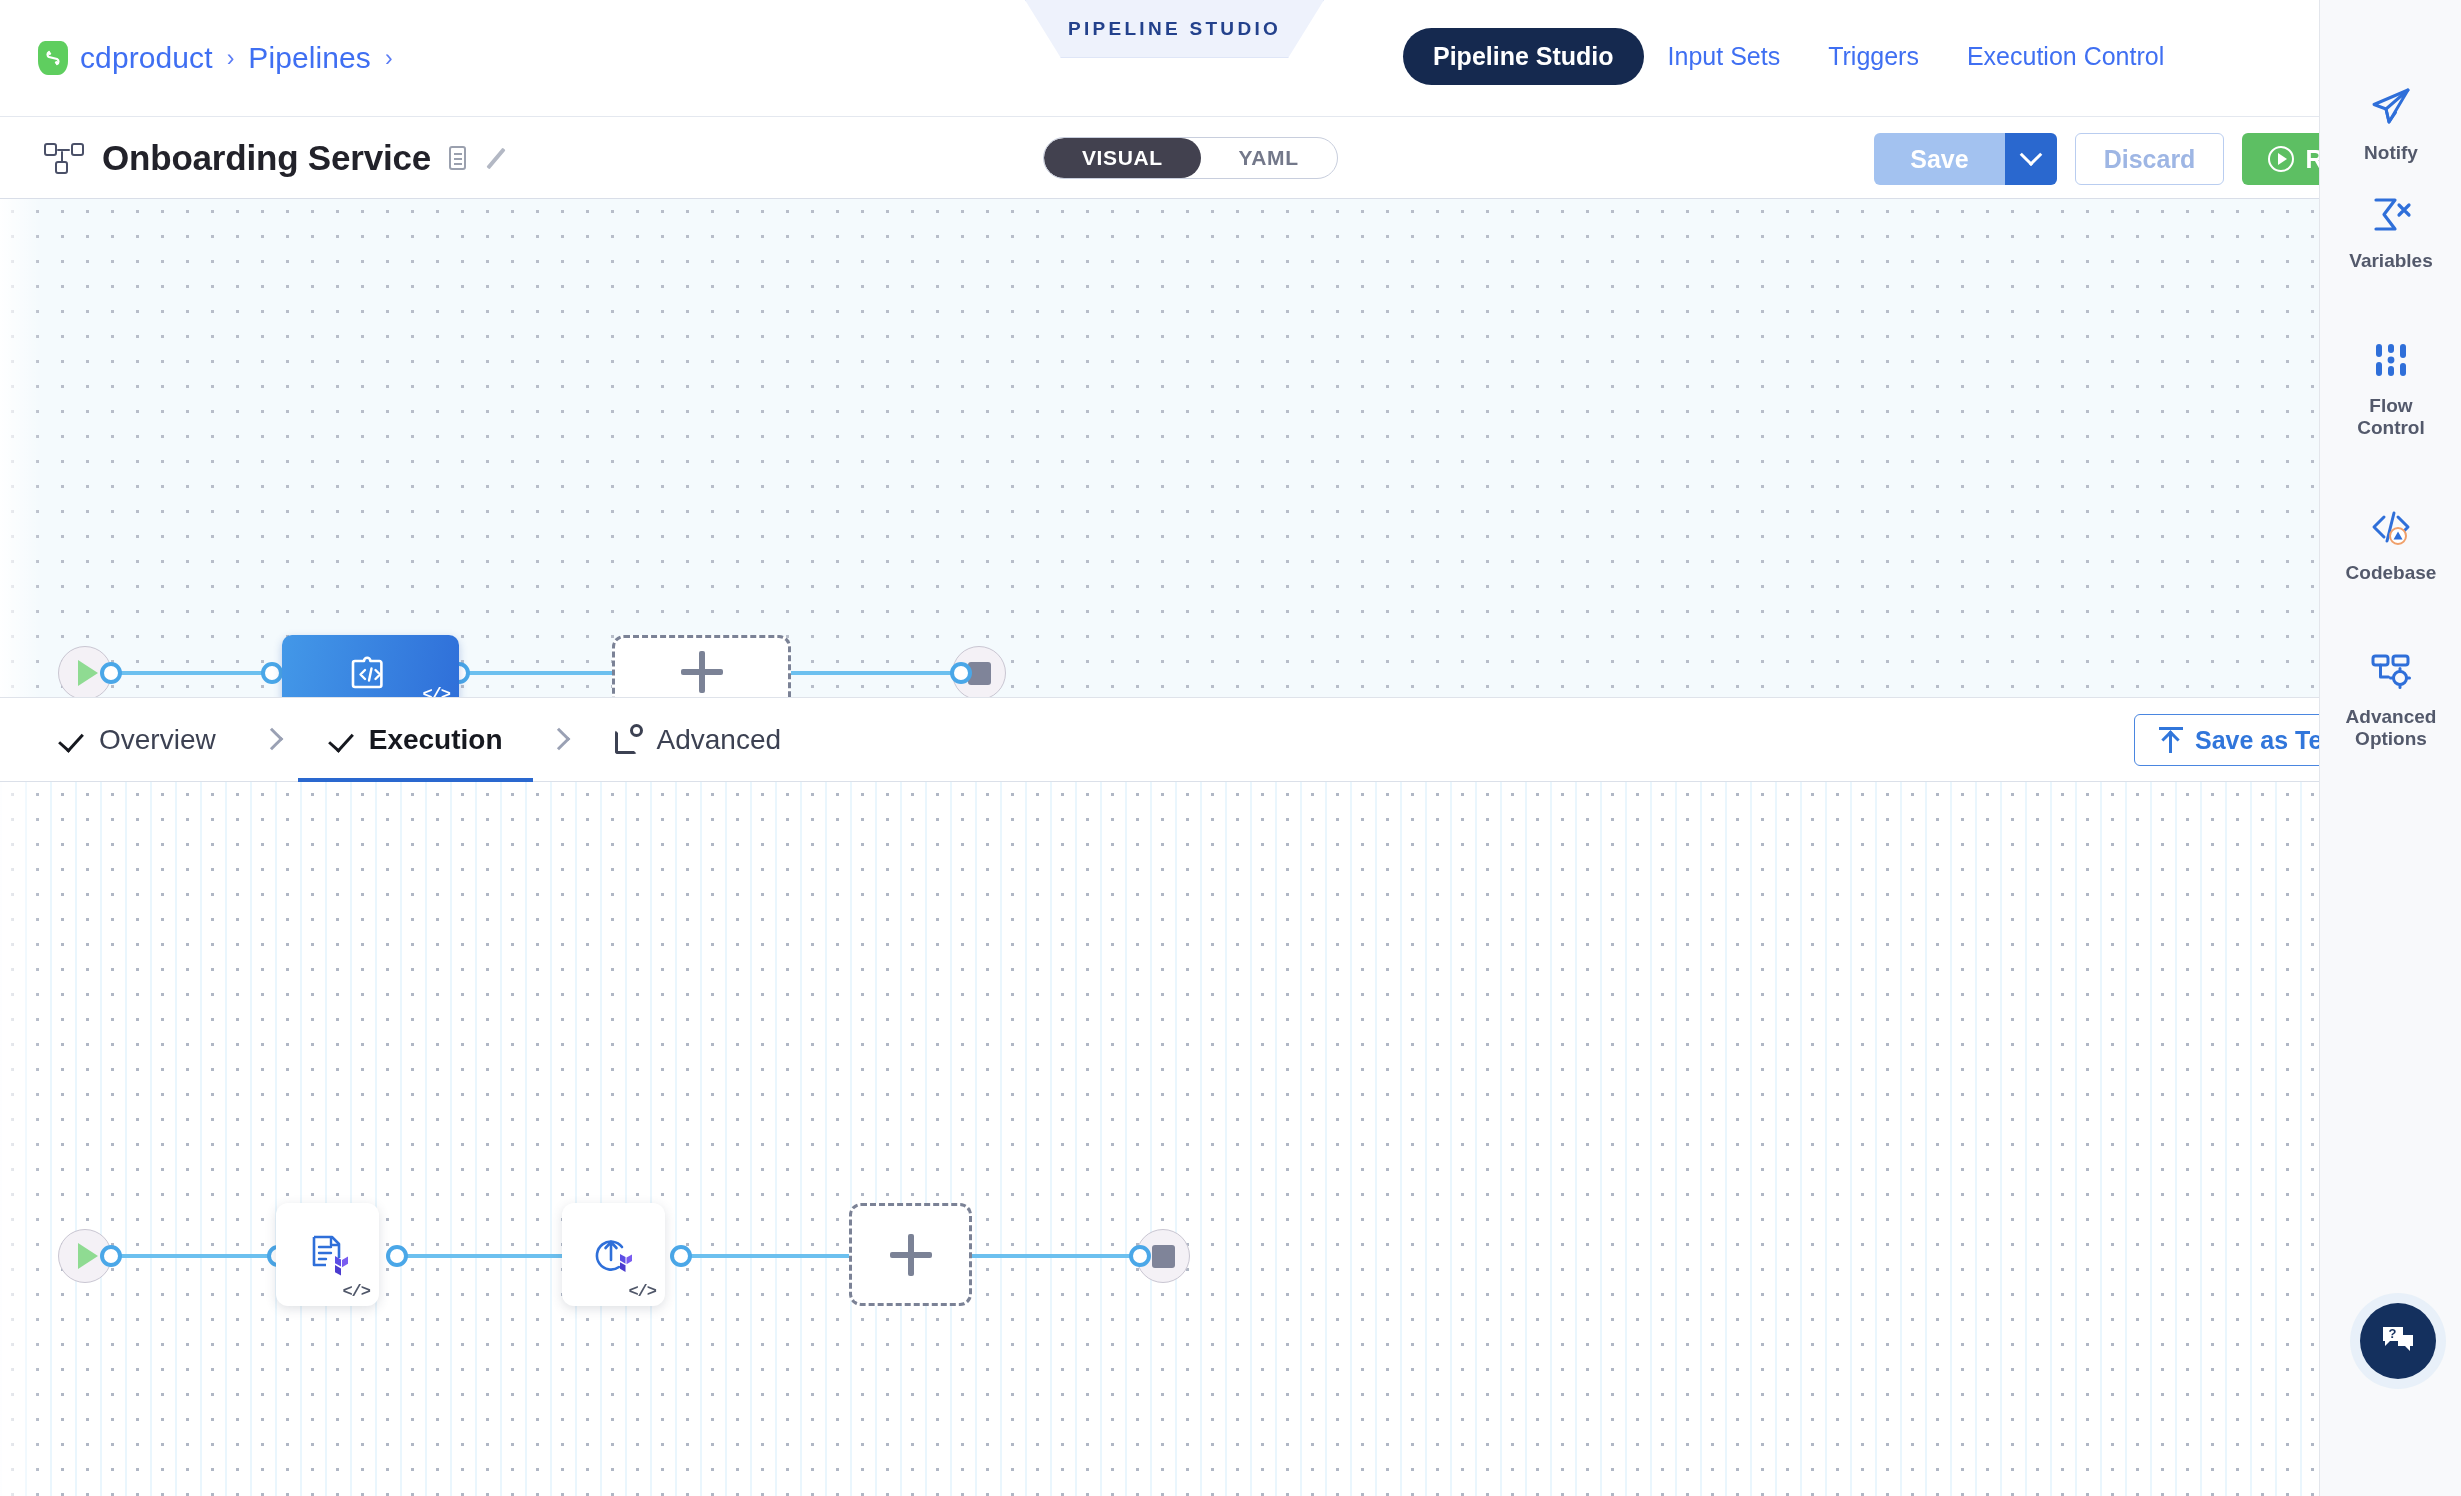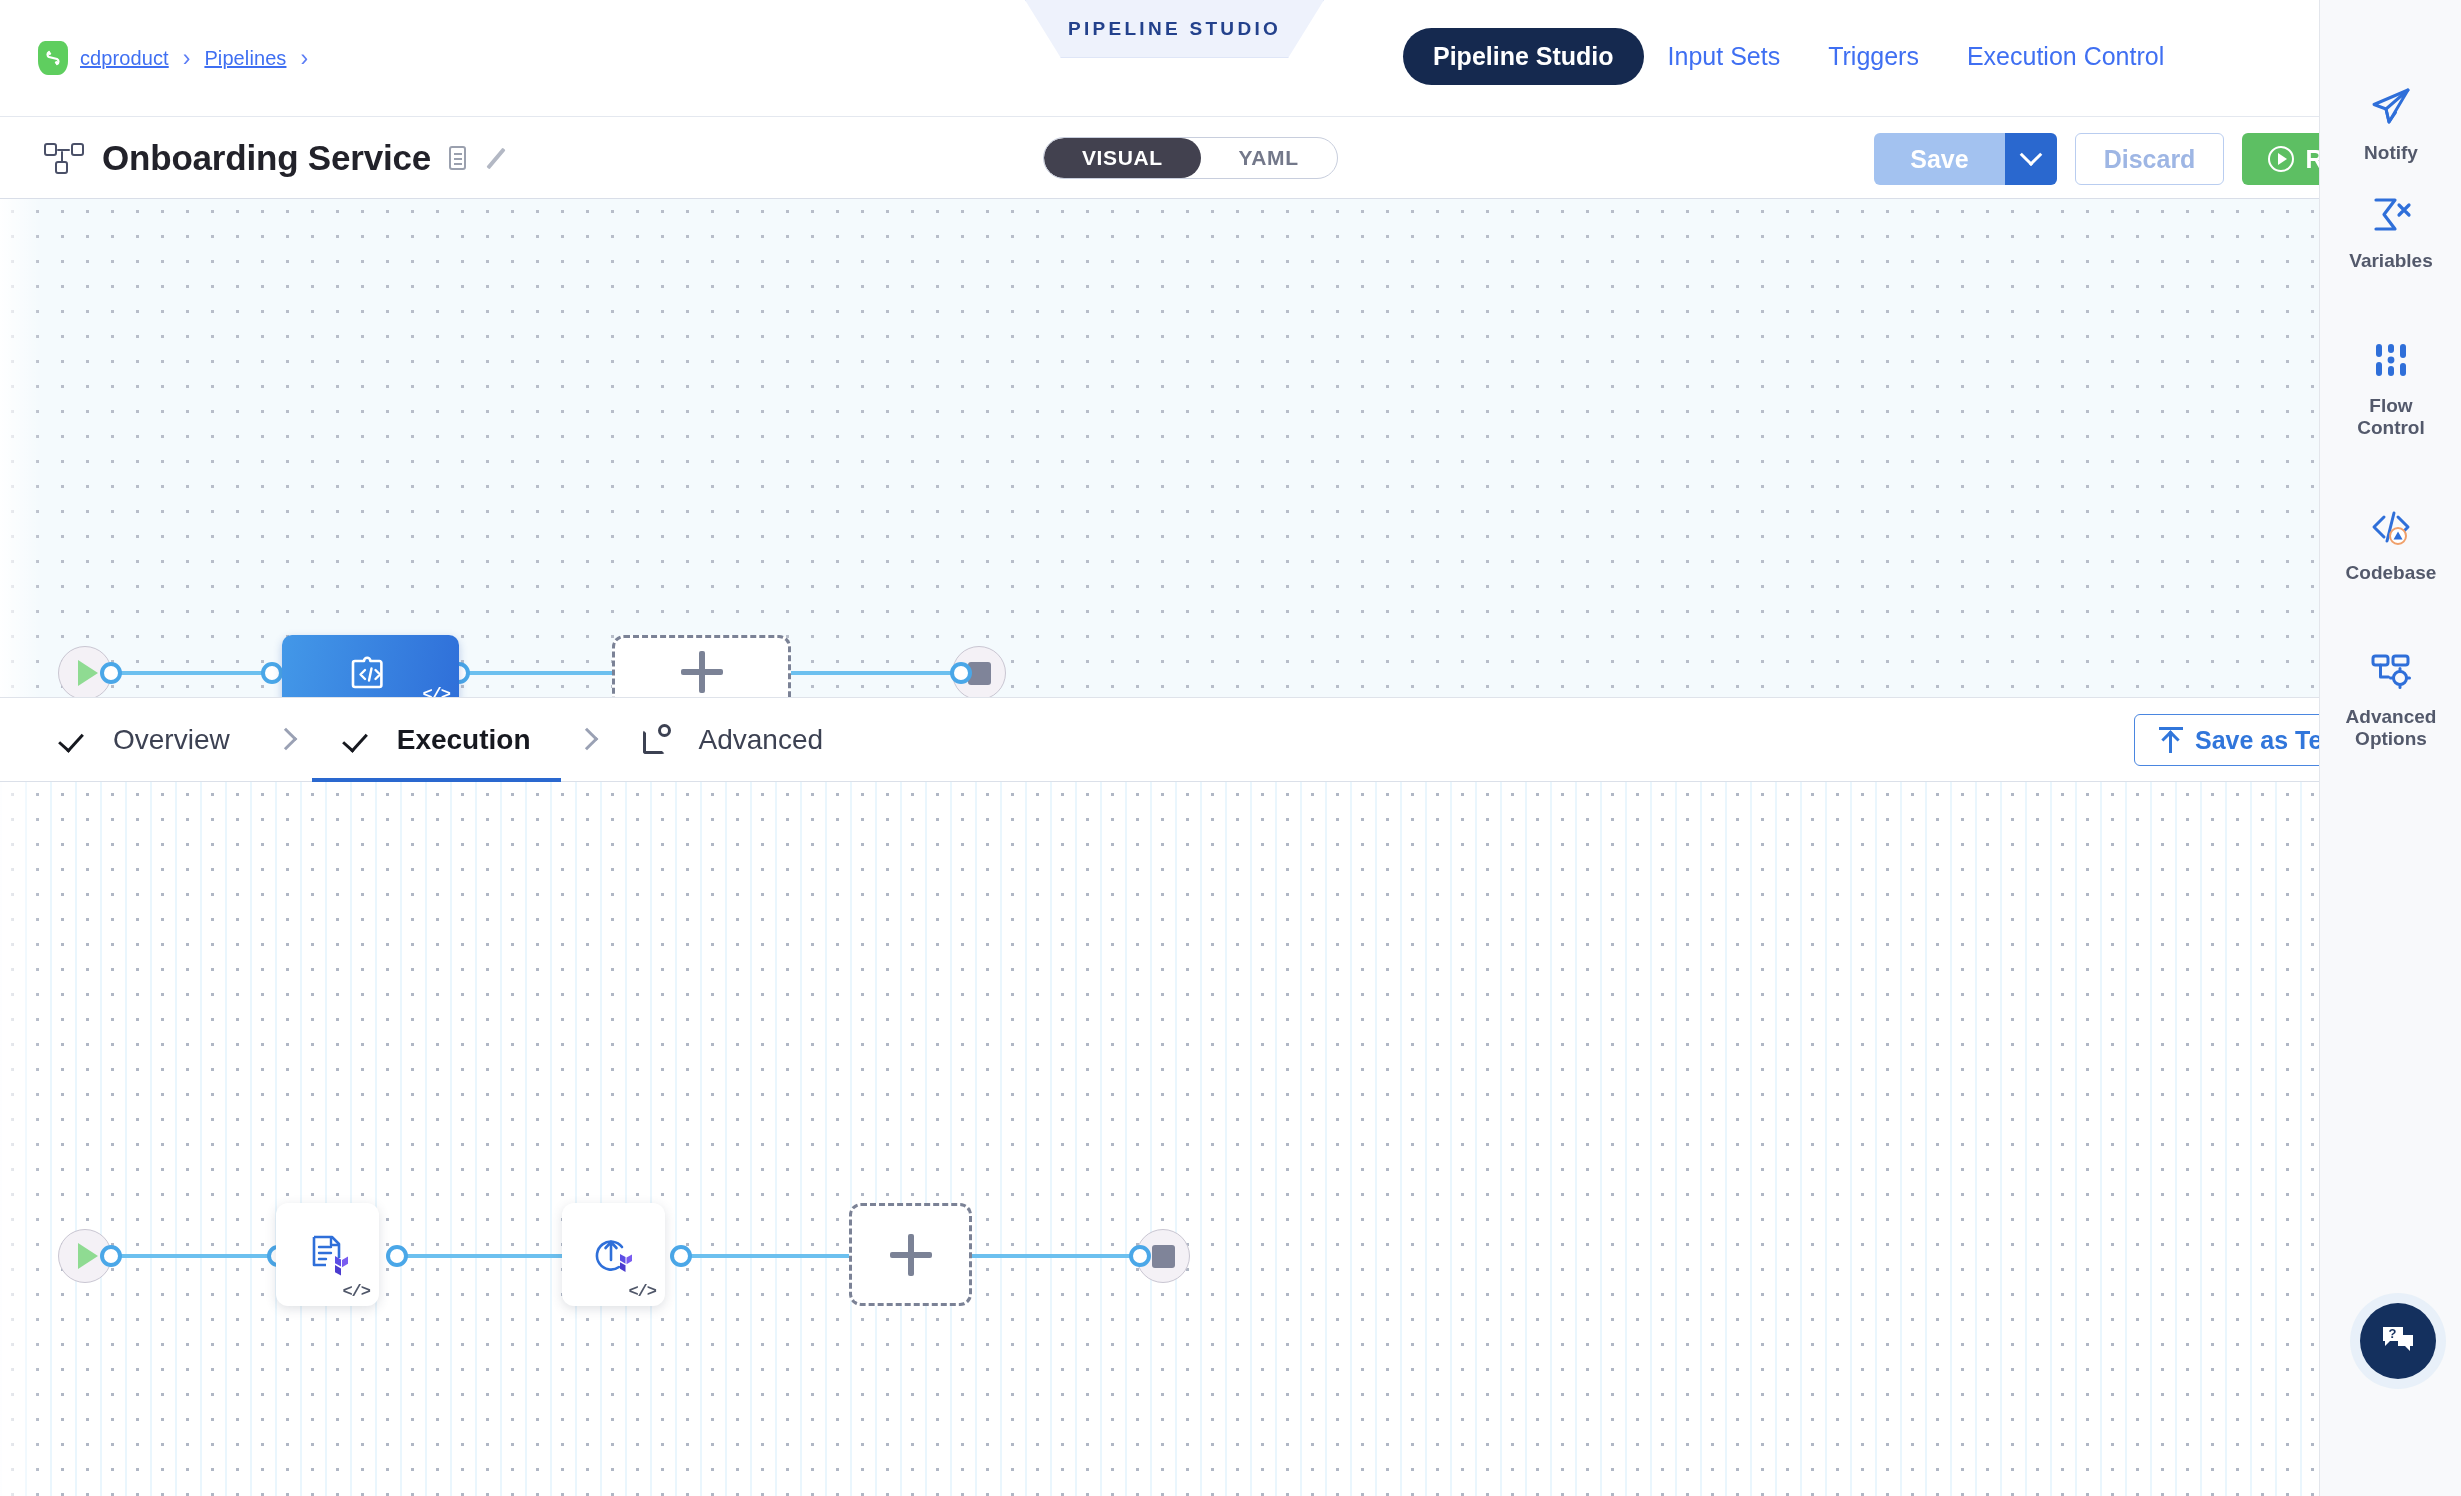--- a/index.html
+++ b/index.html
@@ -22,22 +22,22 @@
   }
   .breadcrumb { display: flex; align-items: center; gap: 12px; padding-left: 38px; }
   .bc-logo {
     width: 30px; height: 34px;
     background: #5fce5f;
     border-radius: 7px 7px 10px 10px / 9px 9px 14px 14px;
     display: flex; align-items: center; justify-content: center;
     color: #ffffff; font-size: 19px; font-weight: bold;
   }
   .bc-link {
-    color: #3f6ff2; font-size: 20px; letter-spacing: 0.1px;
-    cursor: pointer; white-space: nowrap; text-decoration: underline;
+    color: #3f6ff2; font-size: 30px; letter-spacing: 0.1px;
+    cursor: pointer; white-space: nowrap;
   }
   .bc-sep { color: #5c7df5; font-size: 23px; font-weight: 300; padding: 0 2px; }
 
   .studio-banner {
     position: absolute; left: 1025px; top: 0;
     width: 299px; height: 58px;
     background: #eef2fc;
     border: 1px solid #dfe6f7; border-top: none;
     clip-path: polygon(0 0, 100% 0, 88% 100%, 12% 100%);
     display: flex; align-items: center; justify-content: center;
@@ -233,21 +233,21 @@
   .zi-ico::before { left: 0; top: 14px; width: 32px; height: 4px; }
   .zi-ico::after { left: 14px; top: 0; width: 4px; height: 32px; }
 
   
   .tabstrip {
     position: relative; height: 84px; background: #ffffff;
     border-bottom: 1px solid #dbe0e9;
     display: flex; align-items: center; flex: none;
   }
   .tab {
-    display: flex; align-items: center; gap: 28px; height: 100%;
+    display: flex; align-items: center; gap: 14px; height: 100%;
     padding: 0 30px; cursor: pointer; font-size: 28px; color: #3c4152;
     position: relative;
   }
   .tab:first-child { margin-left: 28px; }
   .tab.active { font-weight: bold; color: #16181f; }
   .tab.active::after {
     content: ""; position: absolute; left: 0; right: 0; bottom: -1px; height: 4px; background: #2a68cf;
   }
   .tick { width: 27px; height: 27px; position: relative; flex: none; }
   .tick::after {

